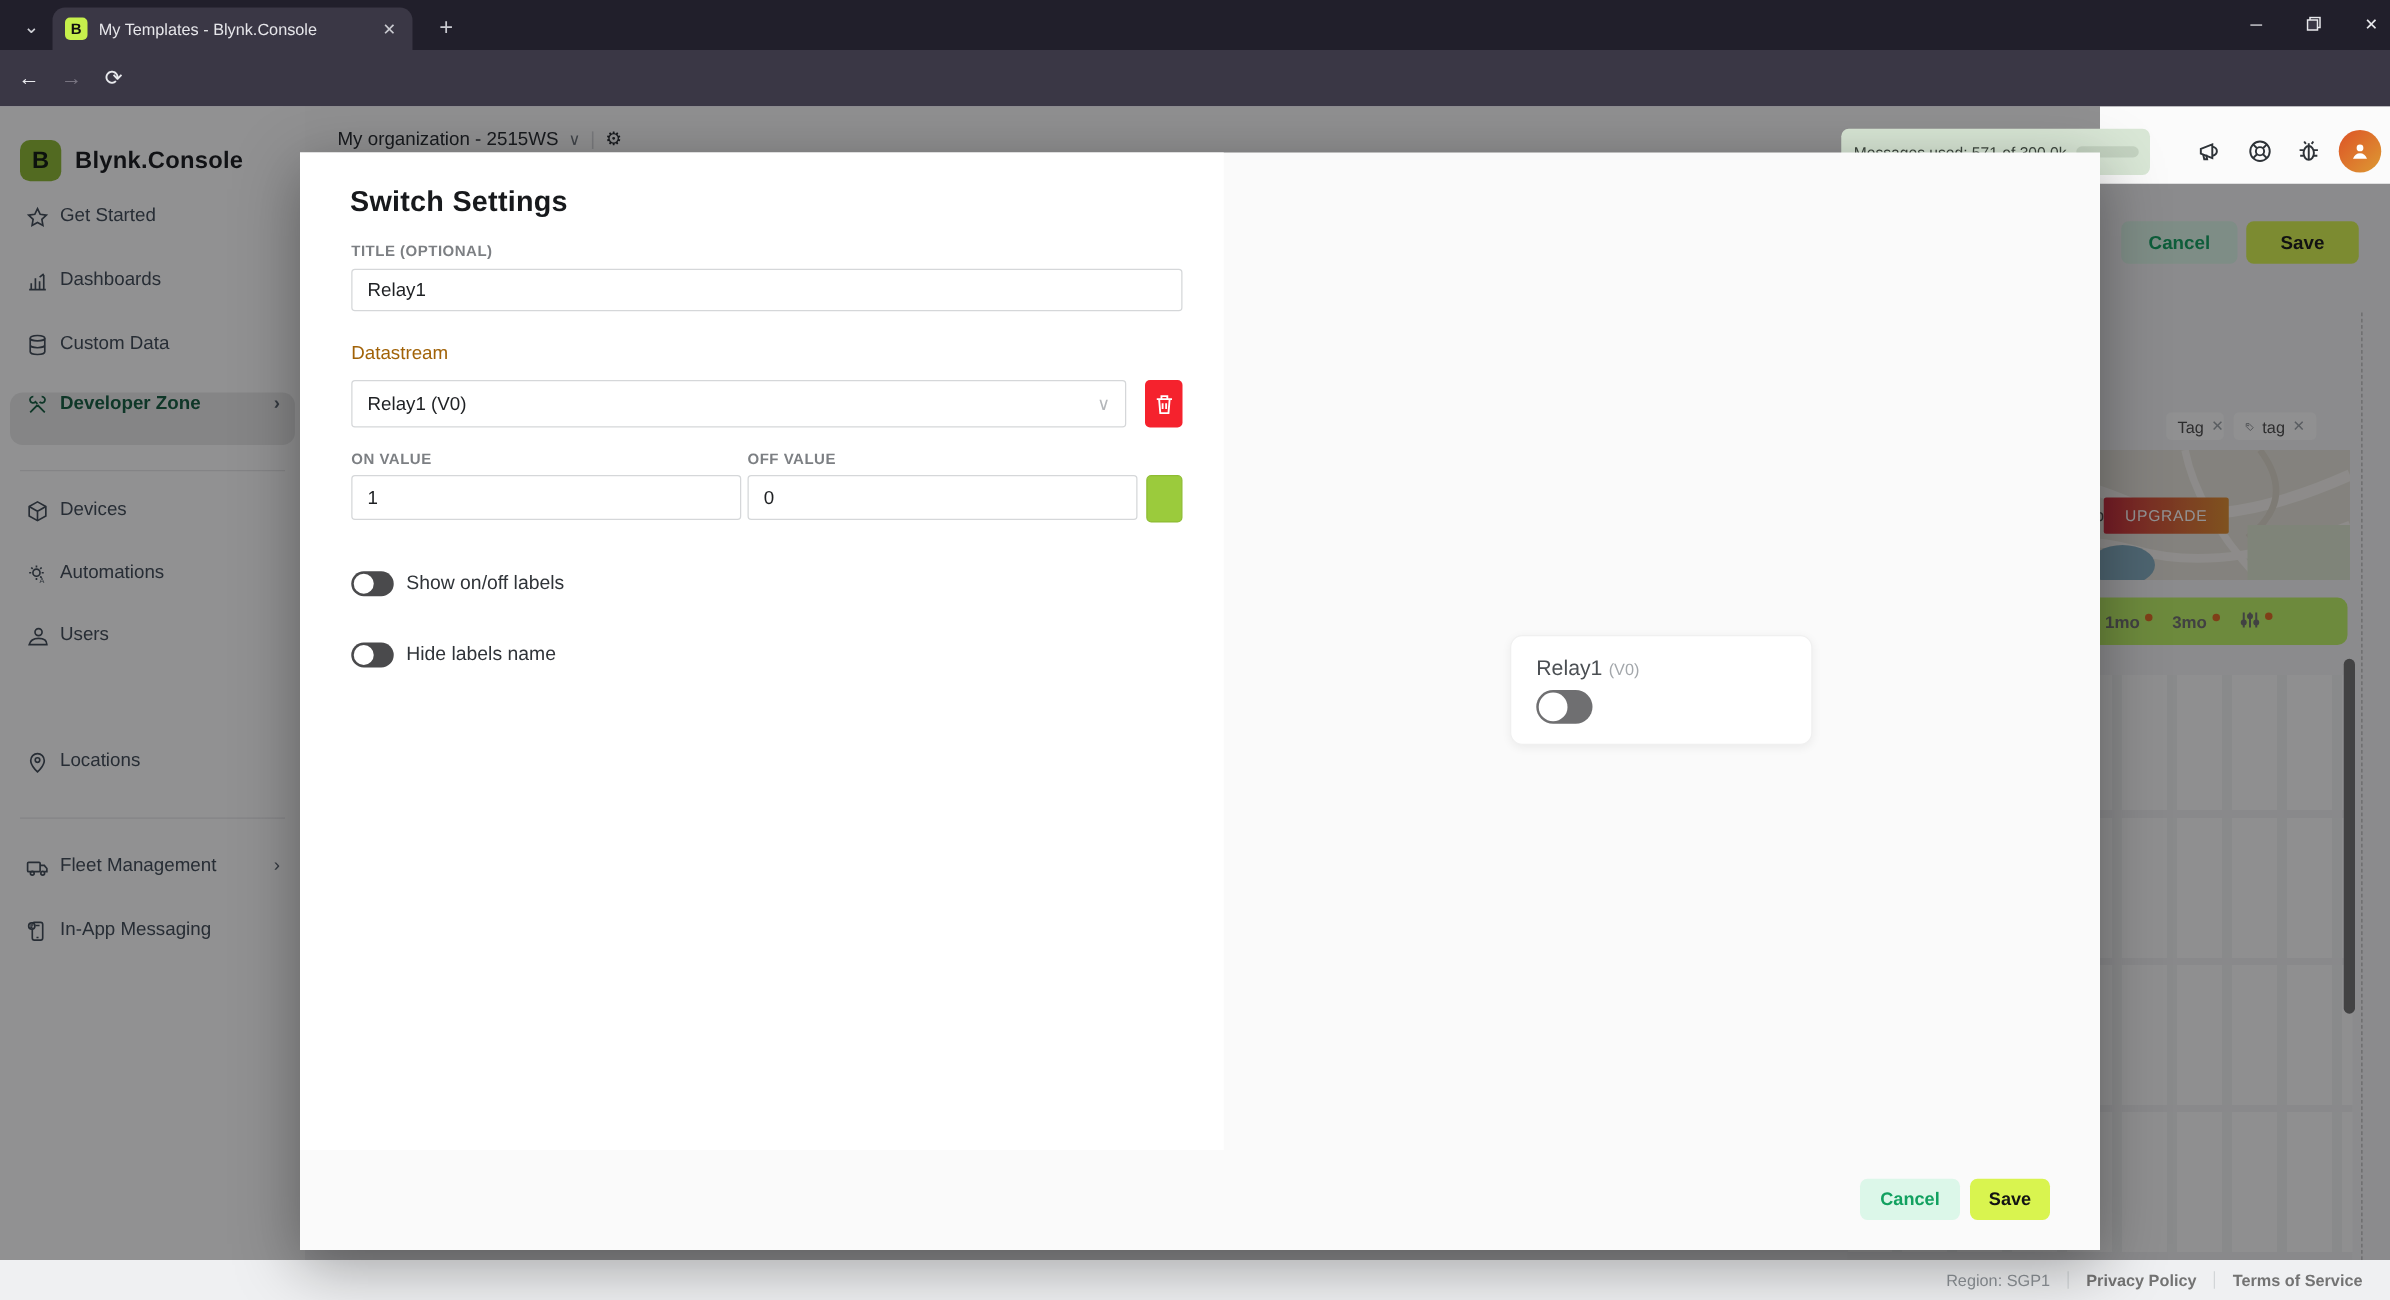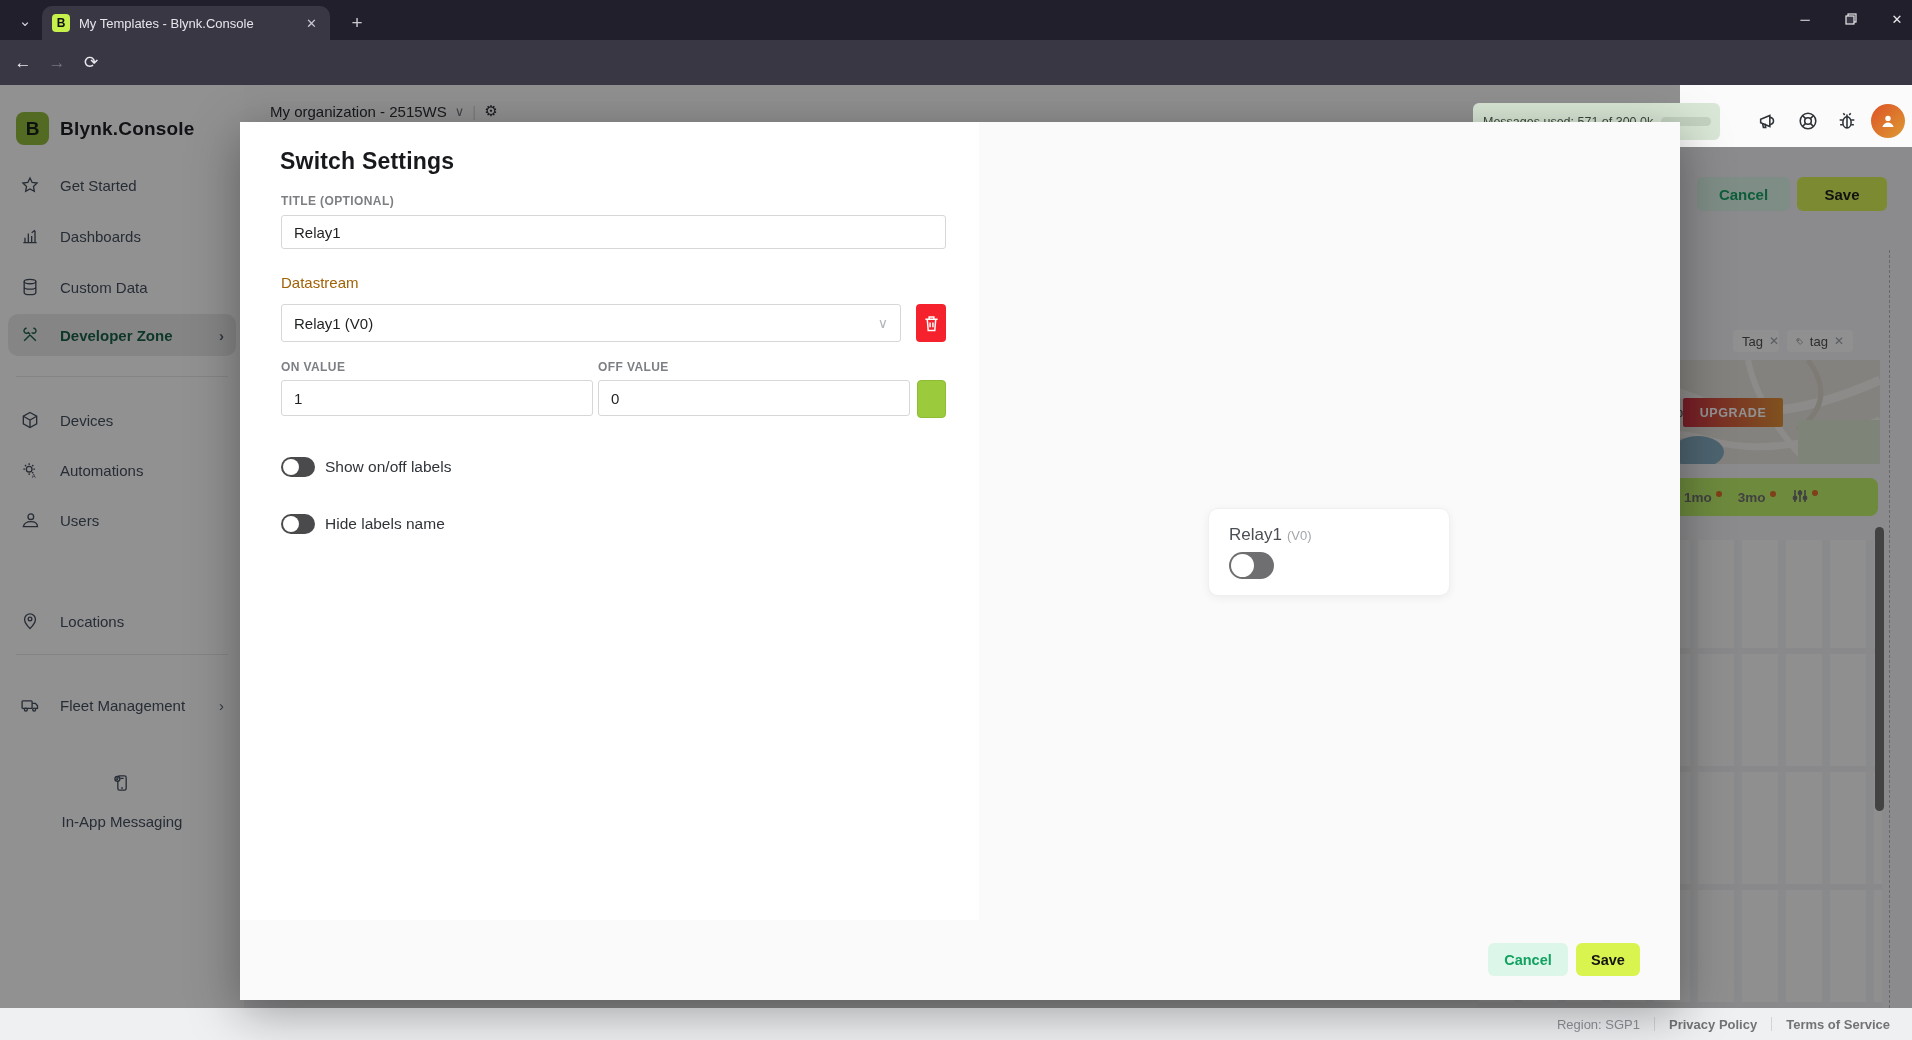--- a/index.html
+++ b/index.html
@@ -27,37 +27,37 @@
   .avatar-r { width:28px; height:28px; border-radius:50%; background:#4d675a; color:#eef2ef; font-size:13px; font-weight:bold; display:flex; align-items:center; justify-content:center; }
   .vsep { width:1px; height:18px; background:#55525f; }
 
   
   .app { left:0; top:85px; width:1912px; height:955px; background:#f4f5f6; z-index:1; }
   .appheader { left:0; top:85px; width:1912px; height:55px; background:#fdfdfd; z-index:2; }
   .sidebar { left:0; top:85px; width:244px; height:923px; background:#ffffff; z-index:2; }
   .brand { position:absolute; left:16px; top:27px; display:flex; align-items:center; gap:11px; }
   .brand-badge { width:33px; height:33px; border-radius:8px; background:#8db832; color:#101810; font-weight:bold; font-size:19px; display:flex; align-items:center; justify-content:center; }
   .brand-name { font-size:19px; font-weight:bold; color:#16181c; letter-spacing:.2px; }
-  .nav-item { position:absolute; left:8px; width:228px; height:42px; border-radius:10px; display:flex; align-items:center; padding:0 12px; gap:20px; color:#3f4a56; font-size:15px; }
+  .nav-item { position:absolute; left:8px; width:228px; height:42px; border-radius:10px; display:flex; padding:0 12px; gap:8px; color:#3f4a56; font-size:15px; }
   .nav-item svg { flex:none; }
   .nav-item.active { background:#e9eaea; color:#135c3f; font-weight:bold; }
   .nav-chev { margin-left:auto; font-size:15px; color:#57606b; }
   .sb-div { position:absolute; left:16px; width:212px; height:1px; background:#e7e8e9; }
 
   .org-row { position:absolute; left:270px; top:102px; display:flex; align-items:center; gap:8px; color:#24282d; font-size:15px; z-index:2; }
   .org-chev { color:#6c737b; font-size:13px; }
   .org-sep { color:#d4d6d9; }
 
   
   .bg-btn { position:absolute; height:34px; border-radius:6px; display:flex; align-items:center; justify-content:center; font-size:15px; font-weight:bold; z-index:2; }
   .chip { position:absolute; top:330px; height:22px; background:#fdfdfd; border-radius:4px; display:flex; align-items:center; gap:6px; padding:0 9px; font-size:13px; color:#4a4a4a; z-index:2; }
   .chip .x { color:#9aa0a6; font-size:12px; }
   .mapwidget { left:1548px; top:360px; width:332px; height:104px; overflow:hidden; z-index:2; }
   .map-label { left:1658px; top:405px; font-size:13px; color:#474747; z-index:2; }
-  .upgrade { left:1683px; top:398px; width:100px; height:29px; background:linear-gradient(90deg,#cf2b3d,#df8d2e); color:#fff; font-weight:bold; font-size:12.5px; letter-spacing:.6px; display:flex; align-items:center; justify-content:center; border-radius:2px; z-index:2; }
+  .upgrade { left:1683px; top:398px; width:100px; height:29px; background:linear-gradient(90deg,#cf2b3d,#df8d2e); color:#fff; font-weight:normal; font-size:12.5px; letter-spacing:.6px; display:flex; align-items:center; justify-content:center; border-radius:2px; z-index:2; }
   .rangebar { left:1600px; top:478px; width:278px; height:38px; background:#bef264; border-radius:8px; z-index:2; display:flex; align-items:center; gap:26px; padding-left:84px; }
   .range-item { position:relative; color:#6e6e6e; font-size:13.5px; font-weight:bold; }
   .range-item .dot { position:absolute; right:-10px; top:1px; width:6px; height:6px; border-radius:3px; background:#df6a22; }
   .canvas-grid { left:1478px; top:540px; width:404px; height:468px;
      background-image:
        repeating-linear-gradient(0deg, #f0f1f2 0 6px, transparent 6px 118px),
        repeating-linear-gradient(90deg, #fbfbfc 0 36px, #f1f2f3 36px 44px);
      z-index:2; }
   .scroll-thumb { left:1875px; top:527px; width:9px; height:284px; background:#6f6f6f; border-radius:5px; z-index:2; }
   .dash-line { left:1889px; top:250px; width:0; height:758px; border-left:1px dashed #b4b4b4; z-index:2; }
@@ -243,21 +243,21 @@
     <div class="nav-item" style="top:599px;">
       <svg width="20" height="20" viewBox="0 0 24 24" fill="none" stroke="#3f4a56" stroke-width="1.6">
           <rect x="2.5" y="7" width="12" height="9" rx="1"></rect>
           <path d="M14.5 10h4l2.5 3v3h-2.5"></path>
           <circle cx="7" cy="17.5" r="1.8"></circle>
           <circle cx="17" cy="17.5" r="1.8"></circle>
         </svg>
       <span>Fleet Management</span>
       <span class="nav-chev">›</span>
     </div>
-    <div class="nav-item" style="top:688px;flex-direction:column;">
+    <div class="nav-item" style="top:650px;">
       <svg width="20" height="20" viewBox="0 0 24 24" fill="none" stroke="#3f4a56" stroke-width="1.6">
           <rect x="7" y="3.5" width="10" height="17" rx="2"></rect>
           <path d="M10 6.5h4M11 18h2"></path>
           <circle cx="6.5" cy="7" r="3" fill="#fff"></circle>
           <path d="M5 6h3M5 8h2.2"></path>
         </svg>
       <span>In-App Messaging</span>
     </div>
   </div>
 

